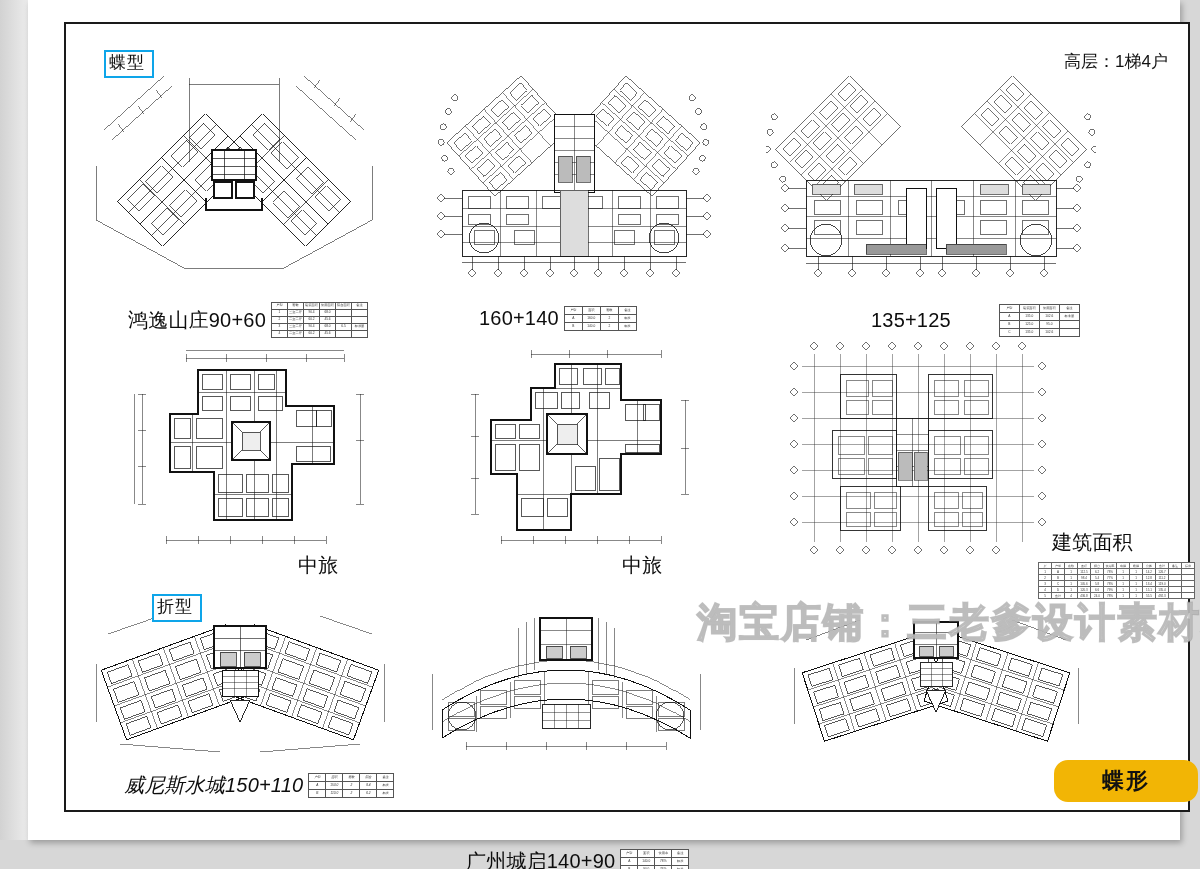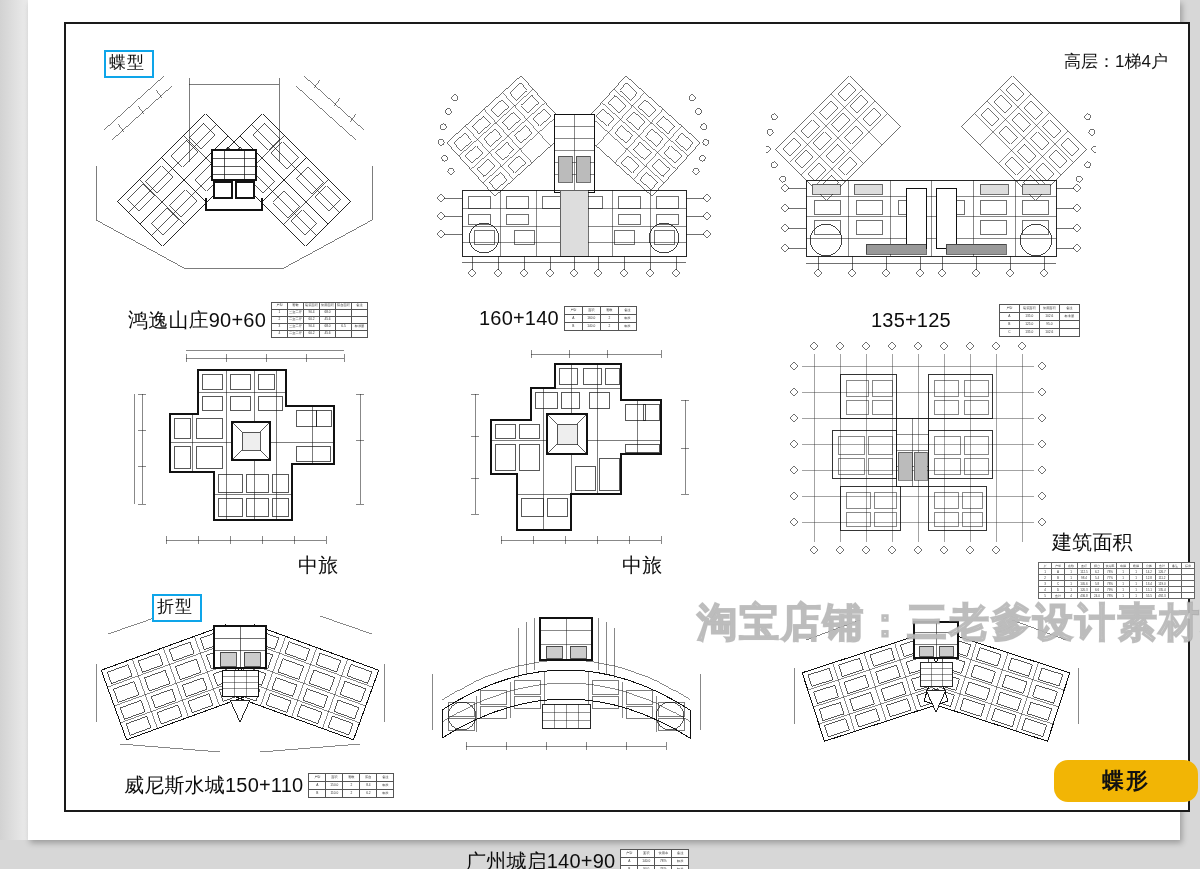--- a/index.html
+++ b/index.html
@@ -1060,21 +1060,21 @@
                 <line x1="230" y1="12" x2="282" y2="30"></line>
                 <line x1="6" y1="60" x2="6" y2="118"></line>
                 <line x1="294" y1="60" x2="294" y2="118"></line>
                 <line x1="30" y1="140" x2="130" y2="148"></line>
                 <line x1="170" y1="148" x2="270" y2="140"></line>
               </g>
             </g>
           </svg>
         </div>
       </div>
-      <div class="caption-row" style="left:58px; top:748px;">
+      <div class="caption-row" style="left:58px; top:748px;font-style:italic;">
         <span class="caption-text big">威尼斯水城150+110</span>
         <table class="mini-table t4">
           <tbody>
               <tr>
                 <td>户型</td>
                 <td>面积</td>
                 <td>套数</td>
                 <td>阳台</td>
                 <td>备注</td>
               </tr>

